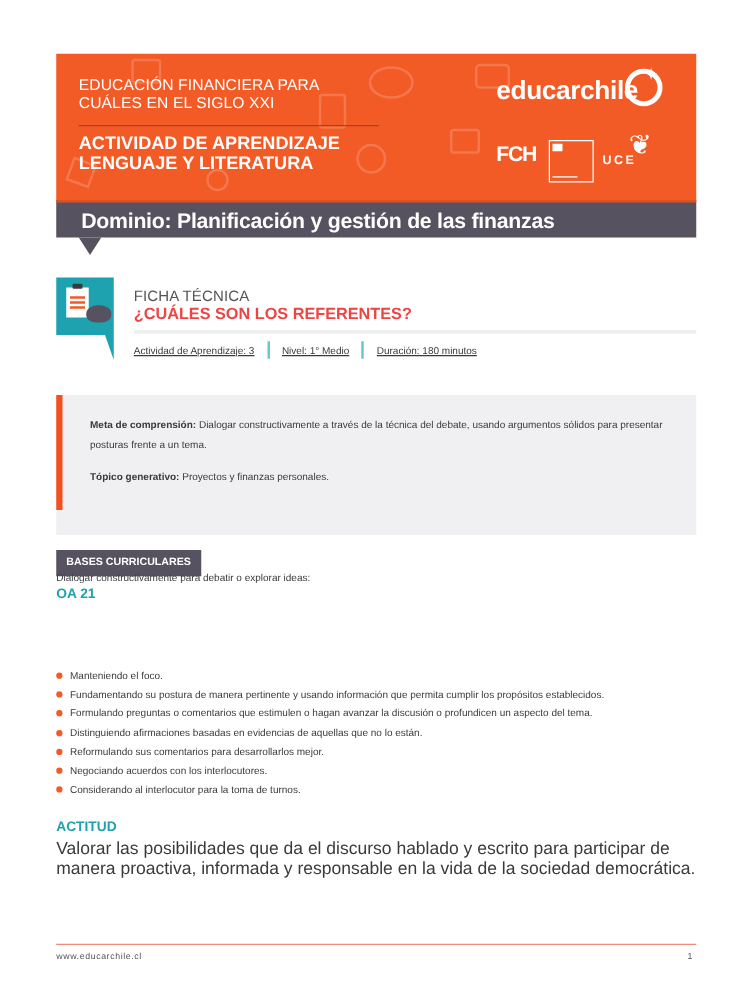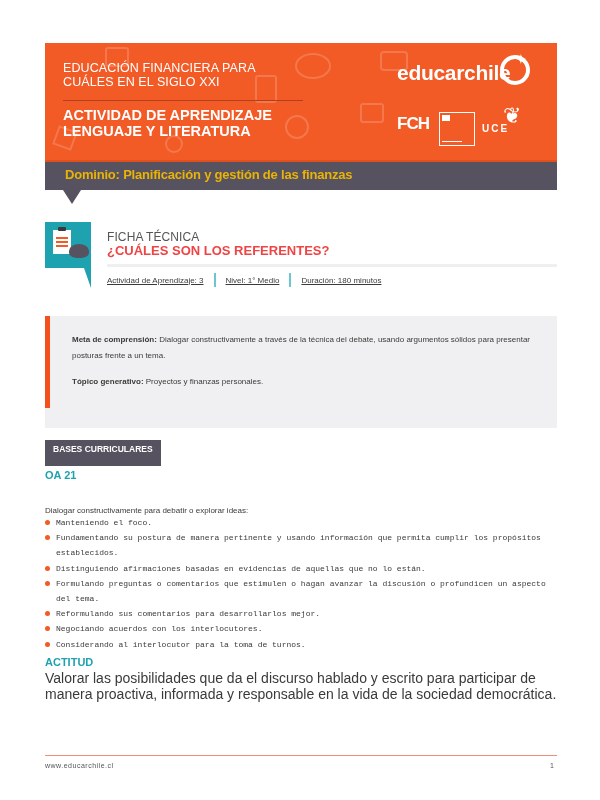--- a/index.html
+++ b/index.html
@@ -62,22 +62,22 @@
     }
     .logo-ant {
       position: absolute; left: 458px; top: 60px; color: #ffffff; font-size: 22px;
     }
 
     .domain-bar {
       position: absolute; left: 45px; top: 160px; width: 512px; height: 30px;
       background: #57525f; border-top: 2px solid #e2501d;
     }
     .domain-text {
-      position: absolute; left: 20px; top: 5px; color: #eab308;
-      font-size: 13px; font-weight: bold; letter-spacing: -0.2px;
+      position: absolute; left: 20px; top: 5px; color: #ffffff;
+      font-size: 17px; font-weight: bold; letter-spacing: -0.2px;
     }
     .domain-pointer {
       position: absolute; left: 63px; top: 190px; width: 0; height: 0;
       border-left: 9px solid transparent; border-right: 9px solid transparent;
       border-top: 14px solid #57525f;
     }
 
     .ficha-icon {
       position: absolute; left: 45px; top: 222px; width: 46px; height: 46px; background: #1fa2b0;
     }
@@ -115,29 +115,29 @@
     .goal-box {
       position: absolute; left: 45px; top: 316px; width: 512px; height: 112px; background: #f0f0f2;
     }
     .goal-accent { position: absolute; left: 0; top: 0; width: 5px; height: 92px; background: #f2501d; }
     .goal-p {
       position: absolute; left: 27px; font-size: 8px; line-height: 16px; color: #3a3a3a; width: 470px;
     }
     .goal-p b { font-weight: bold; }
 
     .bases-tag {
-      position: absolute; left: 45px; top: 440px; height: 26px; padding: 0 8px;
+      position: absolute; left: 45px; top: 440px; height: 21px; padding: 0 8px;
       background: #57525f; color: #ffffff; font-size: 8.5px; line-height: 18px; font-weight: bold;
     }
     .oa-title {
       position: absolute; left: 45px; top: 469px; color: #1fa2b0; font-size: 11px; font-weight: bold;
     }
-    .oa-desc { position: absolute; left: 45px; top: 506px; font-size: 8px; color: #3a3a3a; }
-
-    .bullets { position: absolute; left: 45px; top: 515px; width: 510px; list-style: none; font-family: Liberation Mono, monospace; }
+    .oa-desc { position: absolute; left: 45px; top: 458px; font-size: 8px; color: #3a3a3a; }
+
+    .bullets { position: absolute; left: 45px; top: 533px; width: 510px; list-style: none; }
     .bullets li {
       position: relative; padding-left: 11px; font-size: 8px; line-height: 15.2px; color: #3a3a3a;
     }
     .bullets li .dot {
       position: absolute; left: 0; top: 5px; width: 5px; height: 5px; border-radius: 50%; background: #f25a26;
     }
 
     .actitud-title {
       position: absolute; left: 45px; top: 656px; color: #1fa2b0; font-size: 11px; font-weight: bold;
     }
@@ -216,22 +216,22 @@
   </p>
 </div>
 
 <div class="bases-tag">BASES CURRICULARES</div>
 <div class="oa-title">OA 21</div>
 <div class="oa-desc">Dialogar constructivamente para debatir o explorar ideas:</div>
 
 <ul class="bullets">
   <li><span class="dot"></span><span>Manteniendo el foco.</span></li>
   <li><span class="dot"></span><span>Fundamentando su postura de manera pertinente y usando información que permita cumplir los propósitos establecidos.</span></li>
+  <li><span class="dot"></span><span>Formulando preguntas o comentarios que estimulen o hagan avanzar la discusión o profundicen un aspecto del tema.</span></li>
   <li><span class="dot"></span><span>Distinguiendo afirmaciones basadas en evidencias de aquellas que no lo están.</span></li>
-  <li><span class="dot"></span><span>Formulando preguntas o comentarios que estimulen o hagan avanzar la discusión o profundicen un aspecto del tema.</span></li>
   <li><span class="dot"></span><span>Reformulando sus comentarios para desarrollarlos mejor.</span></li>
   <li><span class="dot"></span><span>Negociando acuerdos con los interlocutores.</span></li>
   <li><span class="dot"></span><span>Considerando al interlocutor para la toma de turnos.</span></li>
 </ul>
 
 <div class="actitud-title">ACTITUD</div>
 <div class="actitud-desc">Valorar las posibilidades que da el discurso hablado y escrito para participar de manera proactiva, informada y responsable en la vida de la sociedad democrática.</div>
 
 <div class="footer-rule"></div>
 <div class="footer-url">www.educarchile.cl</div>

